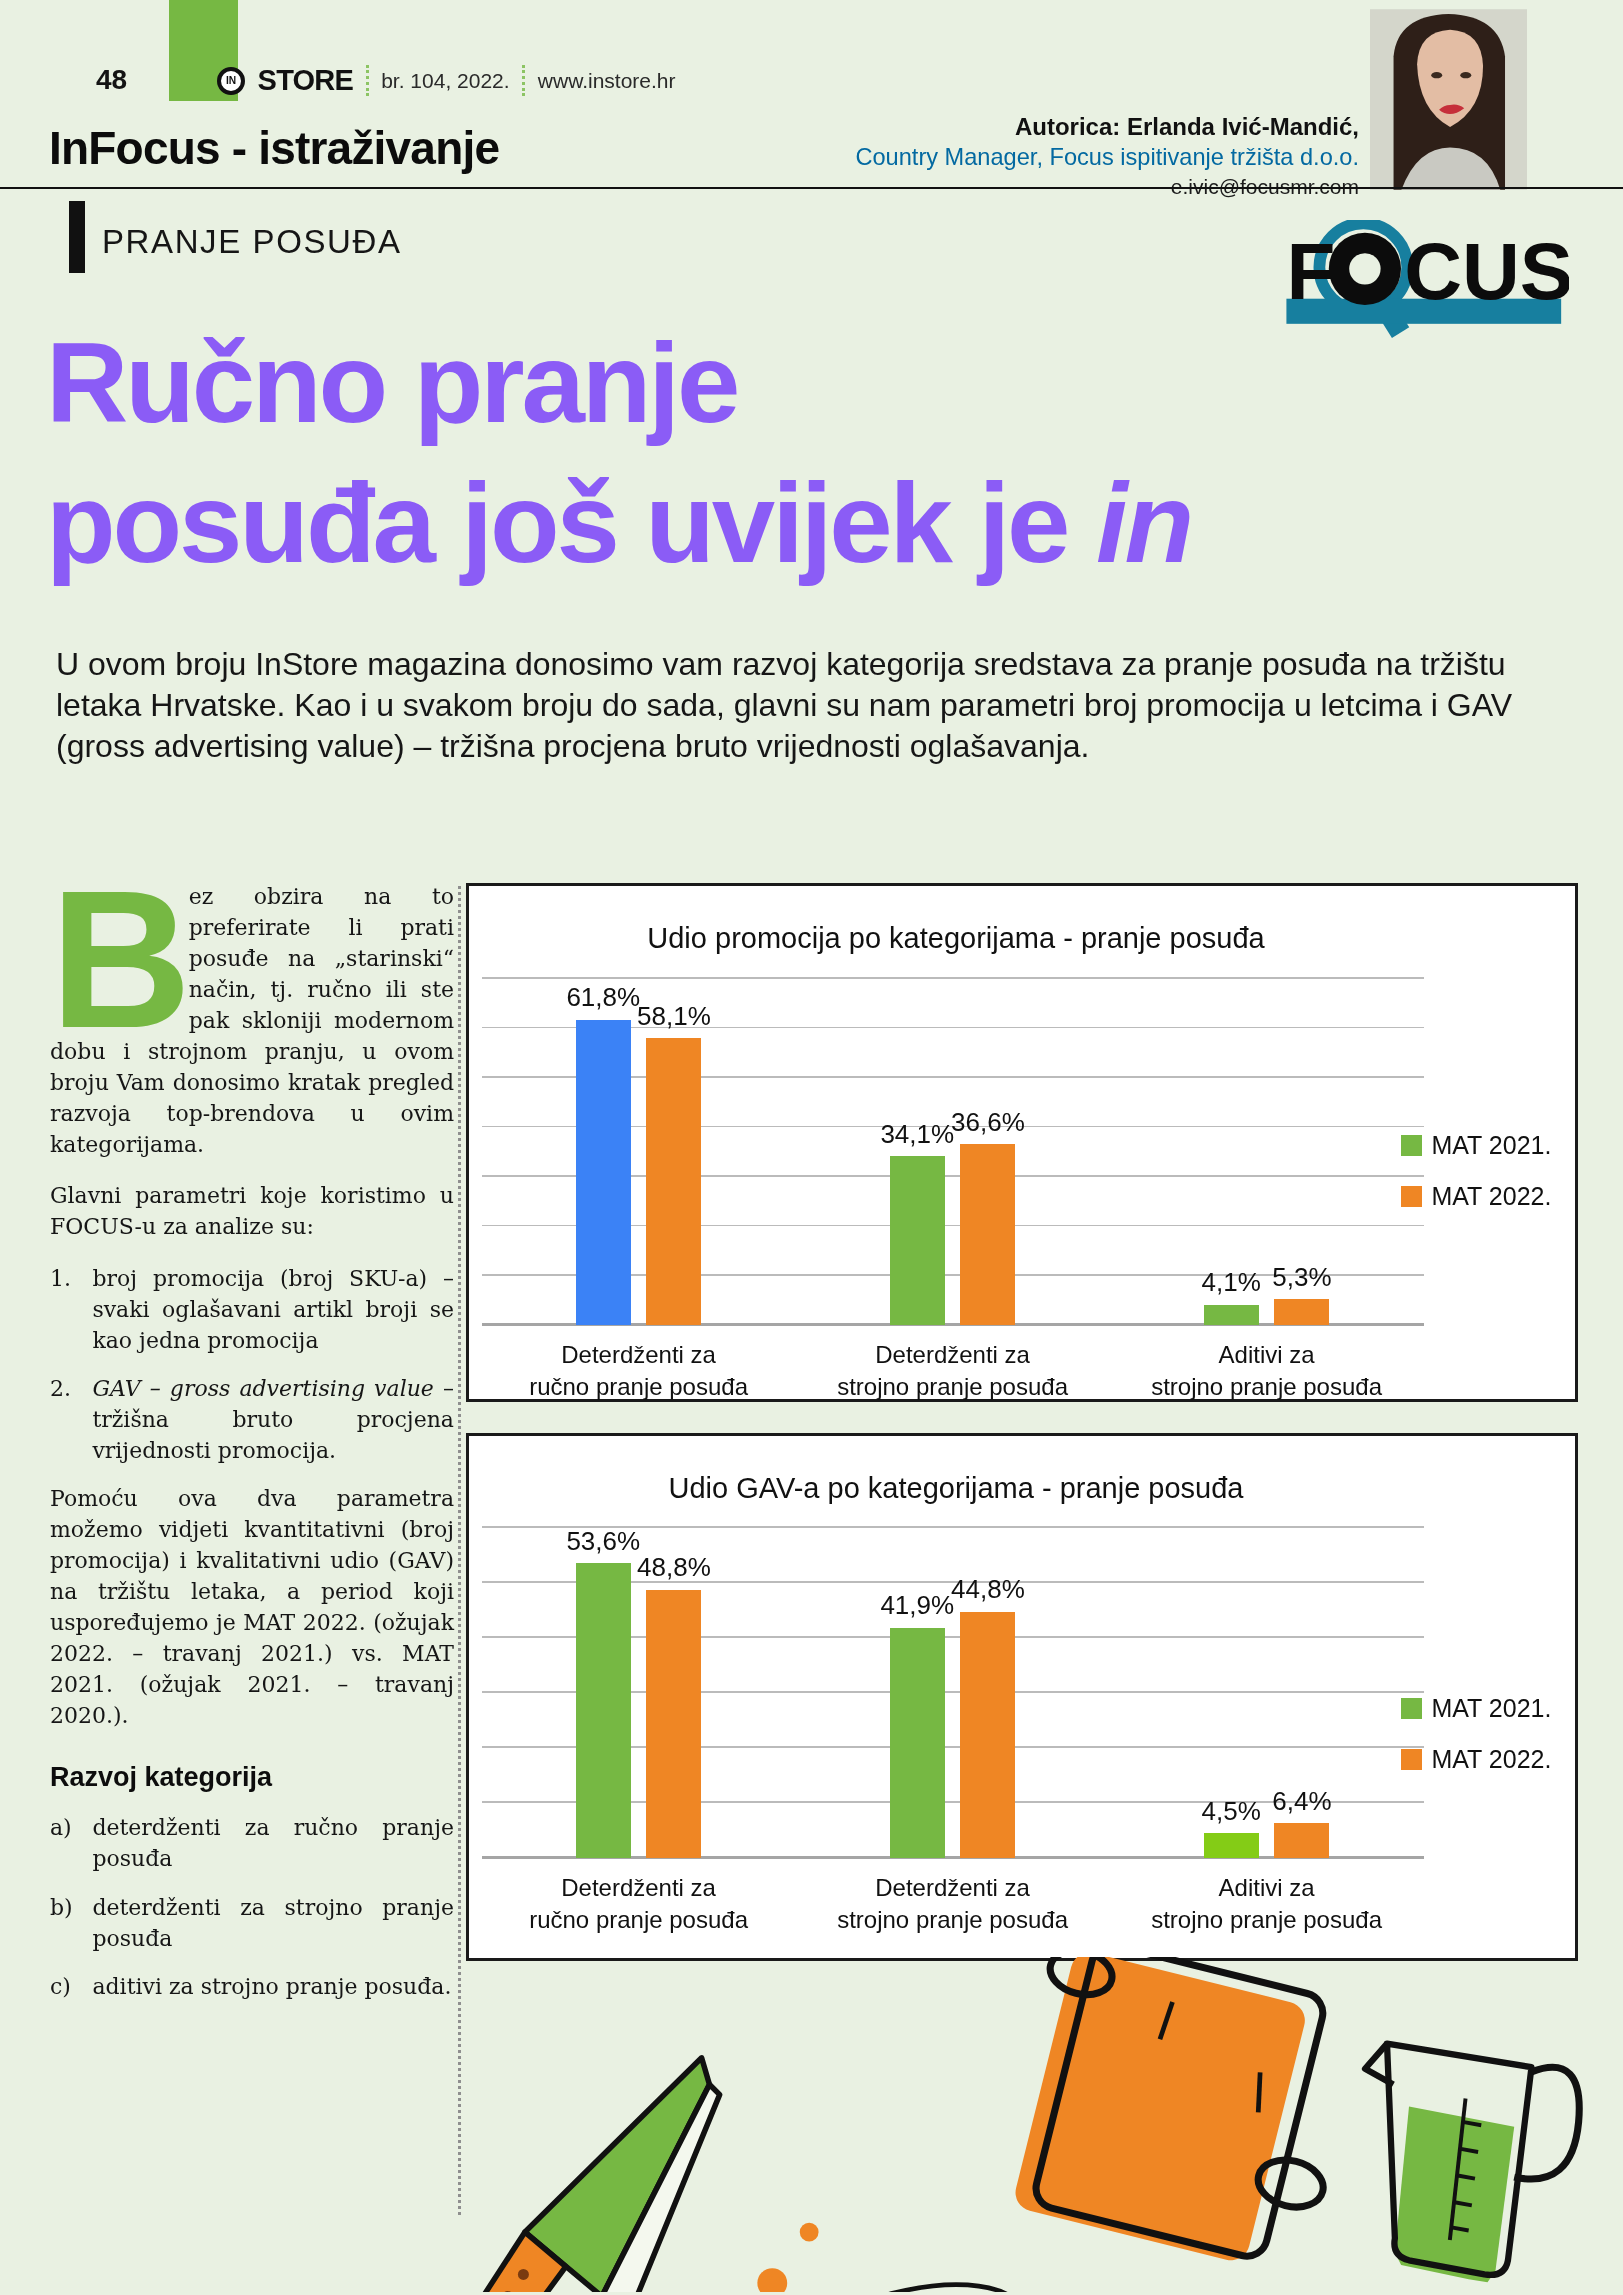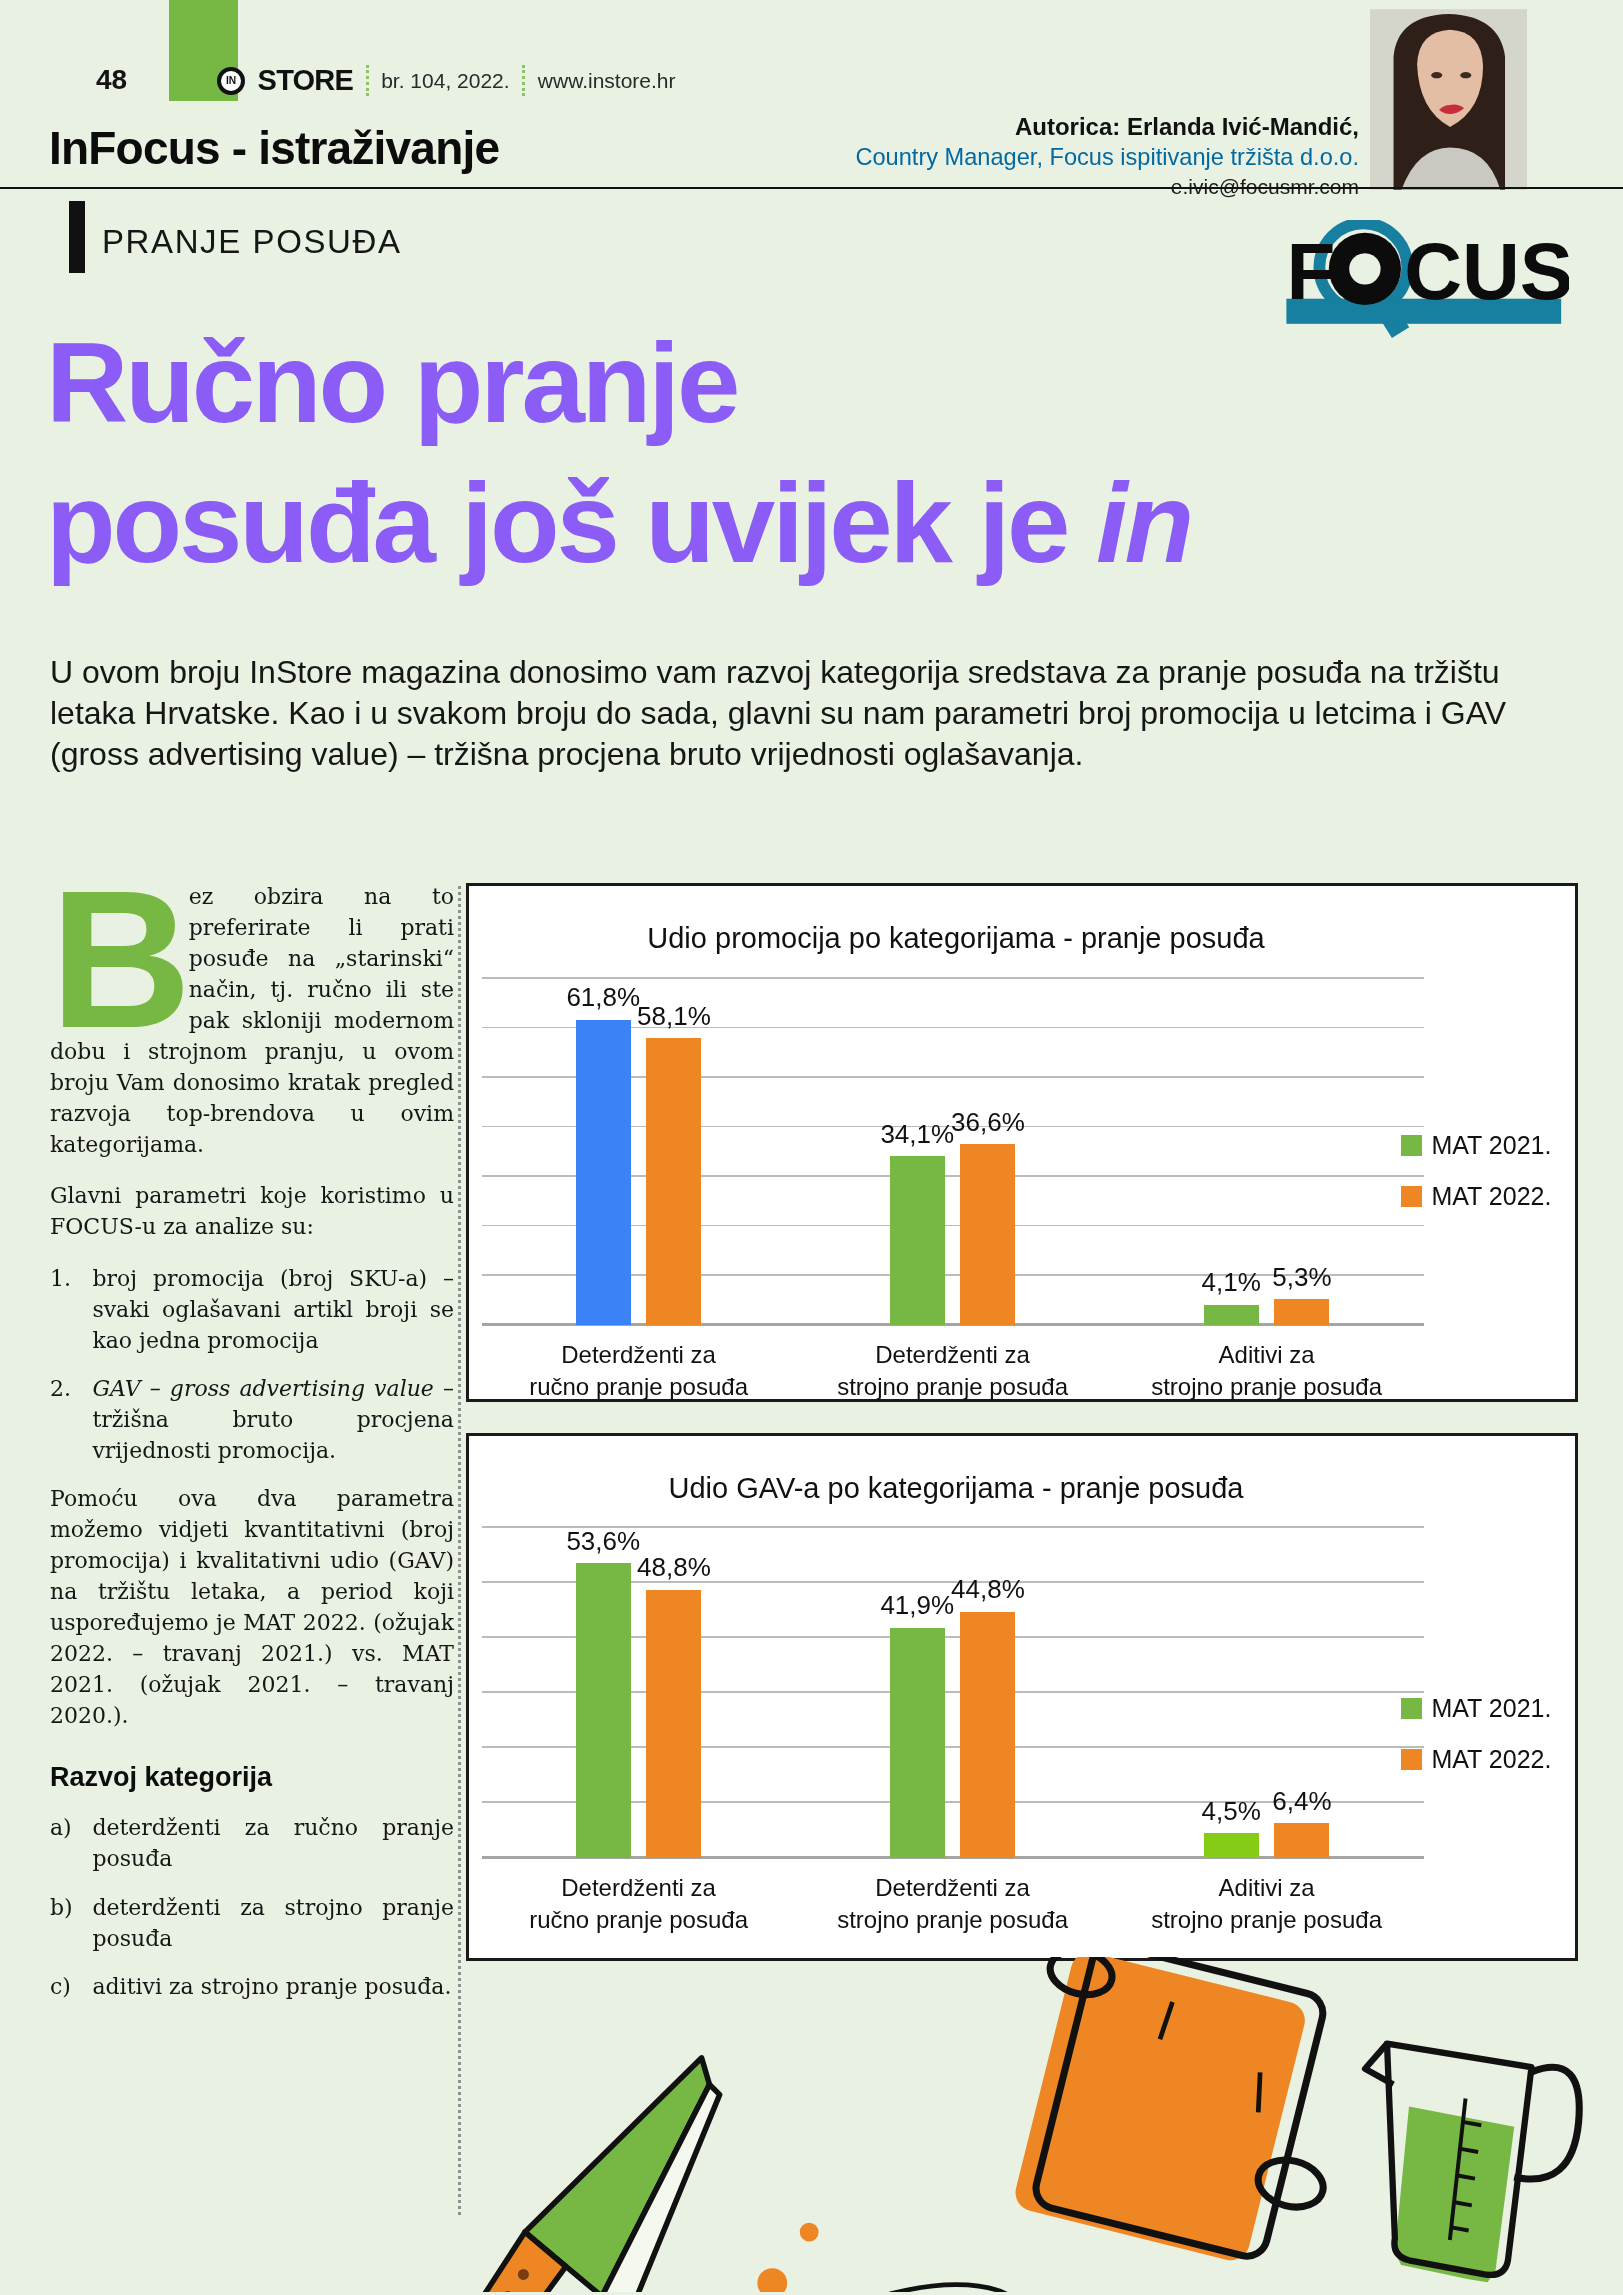--- a/index.html
+++ b/index.html
@@ -29,21 +29,21 @@
 
   
   .focus-logo{position:absolute;left:1277px;top:220px;width:292px;height:126px;}
 
   
   .headline{position:absolute;left:46px;top:313px;font-size:114px;line-height:1.23;font-weight:800;
             letter-spacing:-3.1px;color:#8b5cf6;white-space:nowrap;}
   .headline em{font-style:italic;}
 
   
-  .intro{position:absolute;left:50px;top:644px;width:1484px;font-size:32px;line-height:41px;color:#161616;margin-top:8px;}
+  .intro{position:absolute;left:56px;top:644px;width:1484px;font-size:32px;line-height:41px;color:#161616;}
 
   
   .leftcol{position:absolute;left:50px;top:881px;width:404px;font-family:"DejaVu Serif",serif;
            font-size:22px;line-height:31px;text-align:justify;color:#161616;}
   .leftcol p{margin:0 0 20.4px 0;}
   .dropcap{float:left;font-family:"Liberation Sans",sans-serif;font-weight:700;color:#76b843;
            font-size:196px;line-height:146px;width:134px;height:148px;margin:6.3px 4.7px 0 0;}
   .li{display:flex;gap:9.4px;margin:0 0 17.3px 0;}
   .li .num{min-width:33px;}
   .li .litext{flex:1;text-align:justify;}

